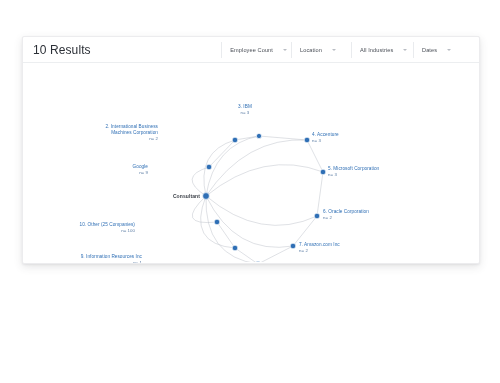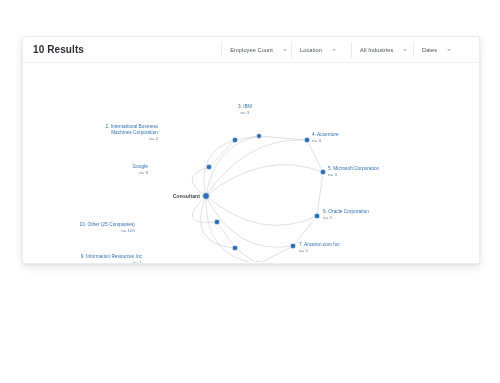--- a/index.html
+++ b/index.html
@@ -41,22 +41,22 @@
     position: relative;
     height: 26px;
     border-bottom: 1px solid #eceef0;
     display: flex;
     align-items: center;
     padding: 0 8px 0 10px;
     box-sizing: border-box;
   }
 
   .results-count {
-    font-size: 10px;
-    font-weight: bold;
+    font-size: 12px;
+    font-weight: normal;
     color: #2b2f36;
     letter-spacing: 0.1px;
     white-space: nowrap;
   }
 
   .filters {
     margin-left: auto;
     display: flex;
     align-items: center;
     height: 100%;

